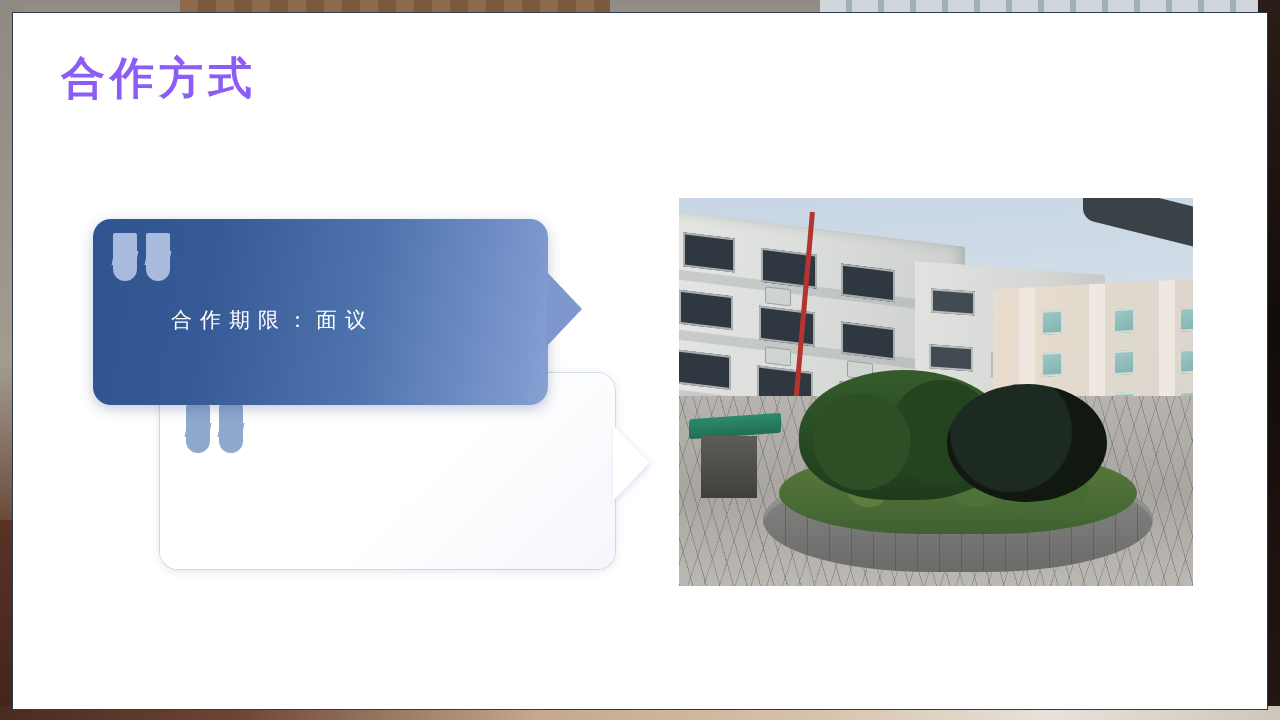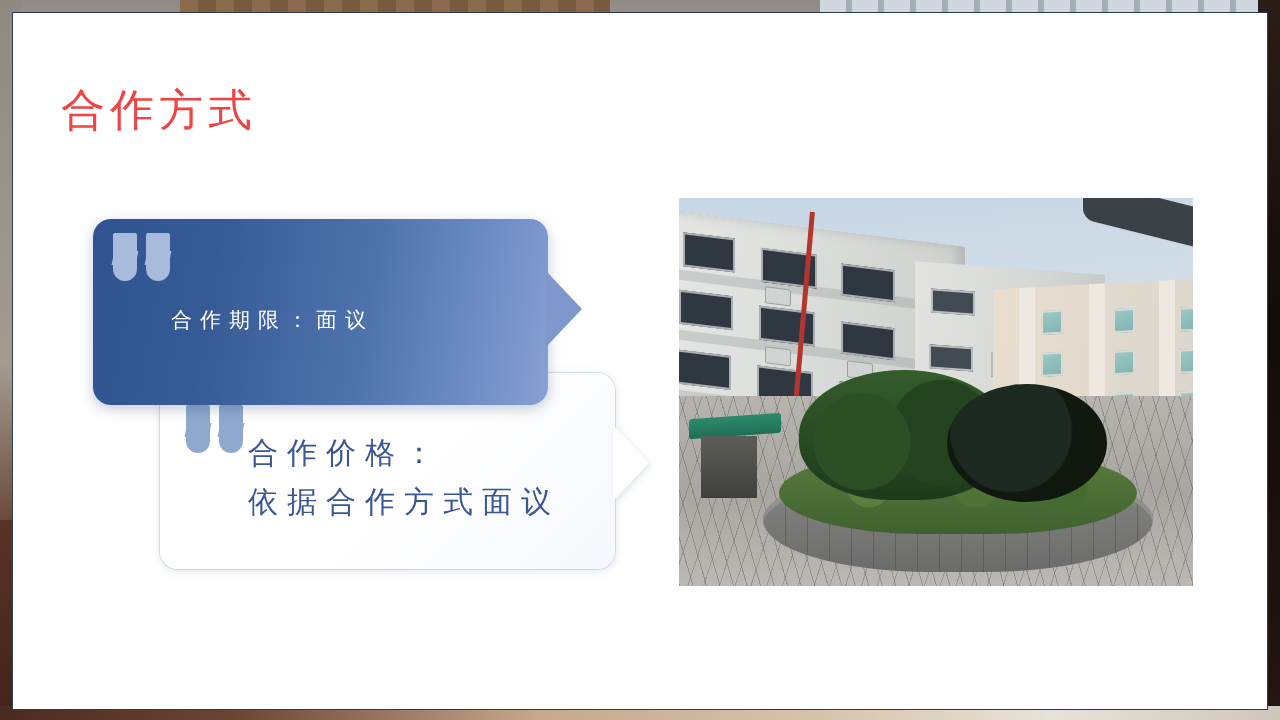--- a/index.html
+++ b/index.html
@@ -75,25 +75,24 @@
     overflow: hidden;
   }
 
   
   .slide-title {
     position: absolute;
     left: 48px;
     top: 38px;
     font-size: 44px;
     line-height: 1.25;
-    color: #ef4444;
+    color: #8b5cf6;
     letter-spacing: 5px;
-    font-weight: 400;
+    font-weight: 700;
     white-space: nowrap;
-    margin-top: 32px;
   }
 
   
   .cards-area {
     position: absolute;
     left: 0; top: 0;
     width: 100%; height: 100%;
   }
 
   
@@ -367,24 +366,20 @@
 
   <div class="slide-title">合作方式</div>
 
   <div class="cards-area">
 
     <div class="card-white">
       <span class="quote-mark">
           <i></i>
           <i></i>
         </span>
-      <div class="card-text">
-        <div>合作价格：</div>
-        <div>依据合作方式面议</div>
-      </div>
       <span class="tail"></span>
     </div>
 
     <div class="card-blue">
       <span class="quote-mark">
           <i></i>
           <i></i>
         </span>
       <div class="card-text">合作期限：面议</div>
       <span class="tail"></span>

